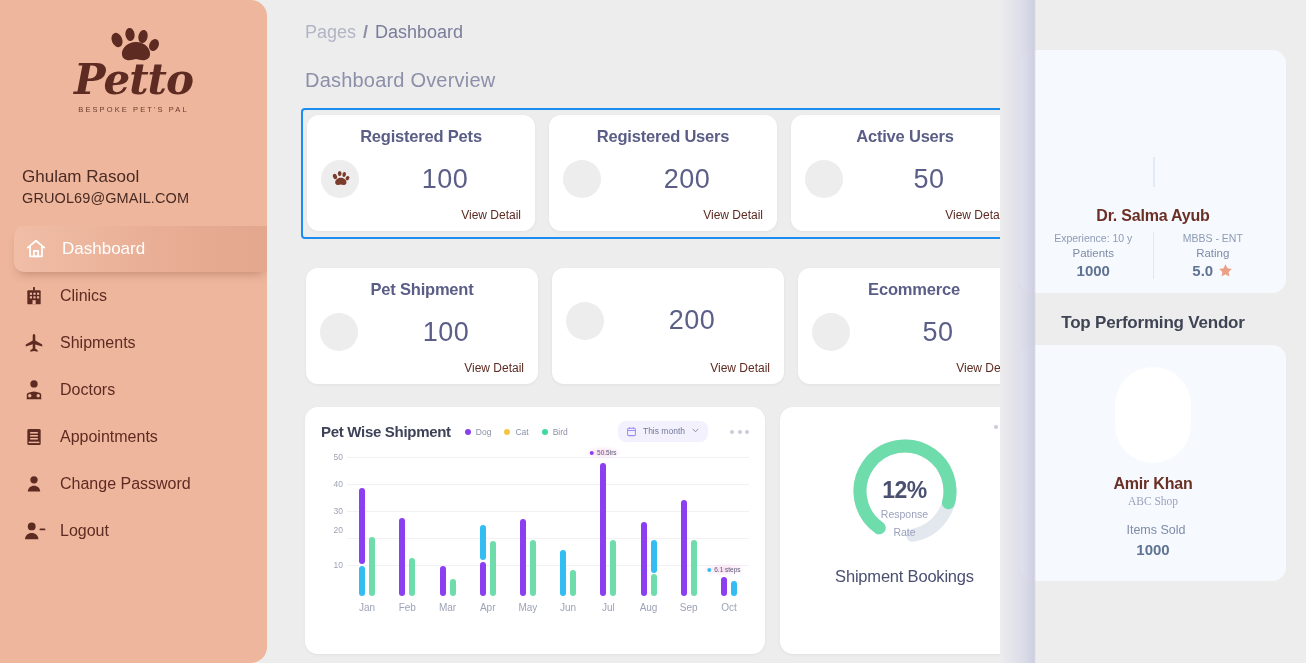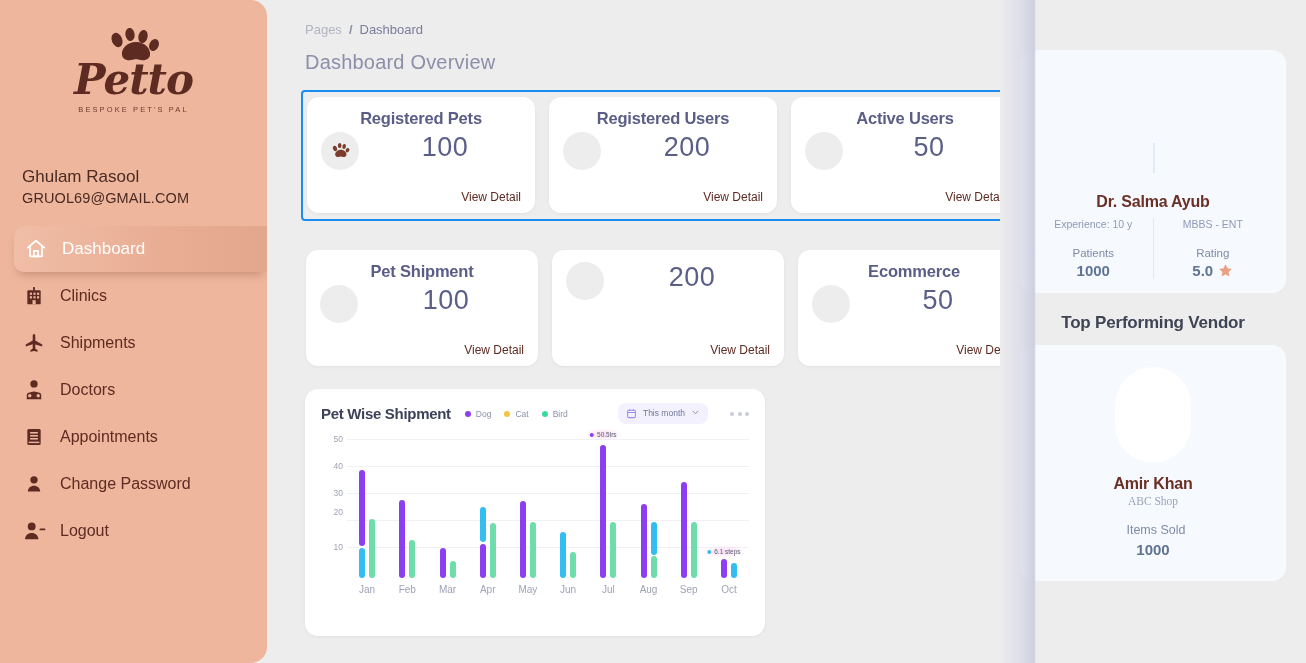--- a/index.html
+++ b/index.html
@@ -94,24 +94,24 @@
 
   
   .main {
     flex: 1 1 auto;
     position: relative;
     padding: 22px 0 0 38px;
     min-width: 0;
     background: #ededee;
   }
   .breadcrumb {
-    font-size: 13px;
+    font-size: 18px;
     color: #8d8fa6;
     display: flex; gap: 7px; align-items: center;
-    margin-bottom: 14px;
+    margin-bottom: 26px;
   }
   .crumb-muted { color: #b2b4c4; cursor: pointer; }
   .crumb-sep { color: #8d8fa6; font-weight: bold; }
   .crumb-cur { color: #7a7d99; cursor: pointer; }
   .page-title {
     font-size: 20px;
     color: #8c8fa8;
     font-weight: normal;
     letter-spacing: .2px;
     margin-bottom: 16px;
@@ -144,21 +144,21 @@
     text-align: center;
     font-size: 16.5px;
     font-weight: bold;
     color: #5a5e86;
     letter-spacing: -.2px;
     margin-bottom: 4px;
     white-space: nowrap;
   }
   .stat-mid {
     display: flex;
-    align-items: flex-start;
+    align-items: center;
     gap: 20px;
     flex: 1 1 auto;
   }
   .stat-avatar {
     width: 38px; height: 38px;
     border-radius: 50%;
     background: #ededee;
     flex: 0 0 38px;
     display:flex; align-items:center; justify-content:center;
   }
@@ -353,21 +353,21 @@
     letter-spacing: -.2px;
     margin-bottom: 7px;
   }
   .doc-grid { display: flex; }
   .doc-col {
     flex: 1 1 0;
     text-align: center;
     color: #8d9bb5;
   }
   .doc-col.left { border-right: 1px solid #e1e8f2; }
-  .doc-meta { font-size: 10.5px; margin-bottom: 17px; }
+  .doc-meta { font-size: 10.5px; margin-bottom: 3px; }
   .doc-key { font-size: 11.5px; color: #7e8ca8; }
   .doc-val {
     font-size: 15px; font-weight: bold; color: #5f7393;
     margin-top: 3px;
     display: flex; align-items: center; justify-content: center; gap: 5px;
   }
   .vendor-wrap { margin-top: 20px; }
   .vendor-card { height: 236px; display: flex; flex-direction: column; align-items: center; padding-top: 22px; }
   .vendor-avatar {
     width: 76px; height: 96px;
@@ -712,20 +712,41 @@
             <span>May</span>
             <span>Jun</span>
             <span>Jul</span>
             <span>Aug</span>
             <span>Sep</span>
             <span>Oct</span>
           </div>
         </div>
       </section>
 
+      <section class="gauge-card">
+        <div class="gauge-dots dots">
+            <i></i>
+            <i></i>
+            <i></i>
+          </div>
+
+        <div class="gauge-wrap">
+          <svg width="116" height="116" viewBox="0 0 116 116">
+            <circle cx="58" cy="58" r="45" fill="none" stroke="#e3e8ef" stroke-width="13" stroke-linecap="round" stroke-dasharray="247 283" transform="rotate(125 58 58)"></circle>
+            <circle cx="58" cy="58" r="45" fill="none" stroke="#6fdcac" stroke-width="13" stroke-linecap="round" stroke-dasharray="196 283" transform="rotate(125 58 58)"></circle>
+          </svg>
+          <div class="gauge-center">
+            <div class="gauge-pct">12%</div>
+            <div class="gauge-sub">Response</div>
+            <div class="gauge-sub">Rate</div>
+          </div>
+        </div>
+
+        <div class="gauge-caption">Shipment Bookings</div>
+      </section>
     </div>
   </main>
 
   <div class="seam"></div>
 
   <aside class="rightpanel">
 
     <div class="panel-card doc-card">
       <div class="doc-photo">
         <div class="stubline"></div>

